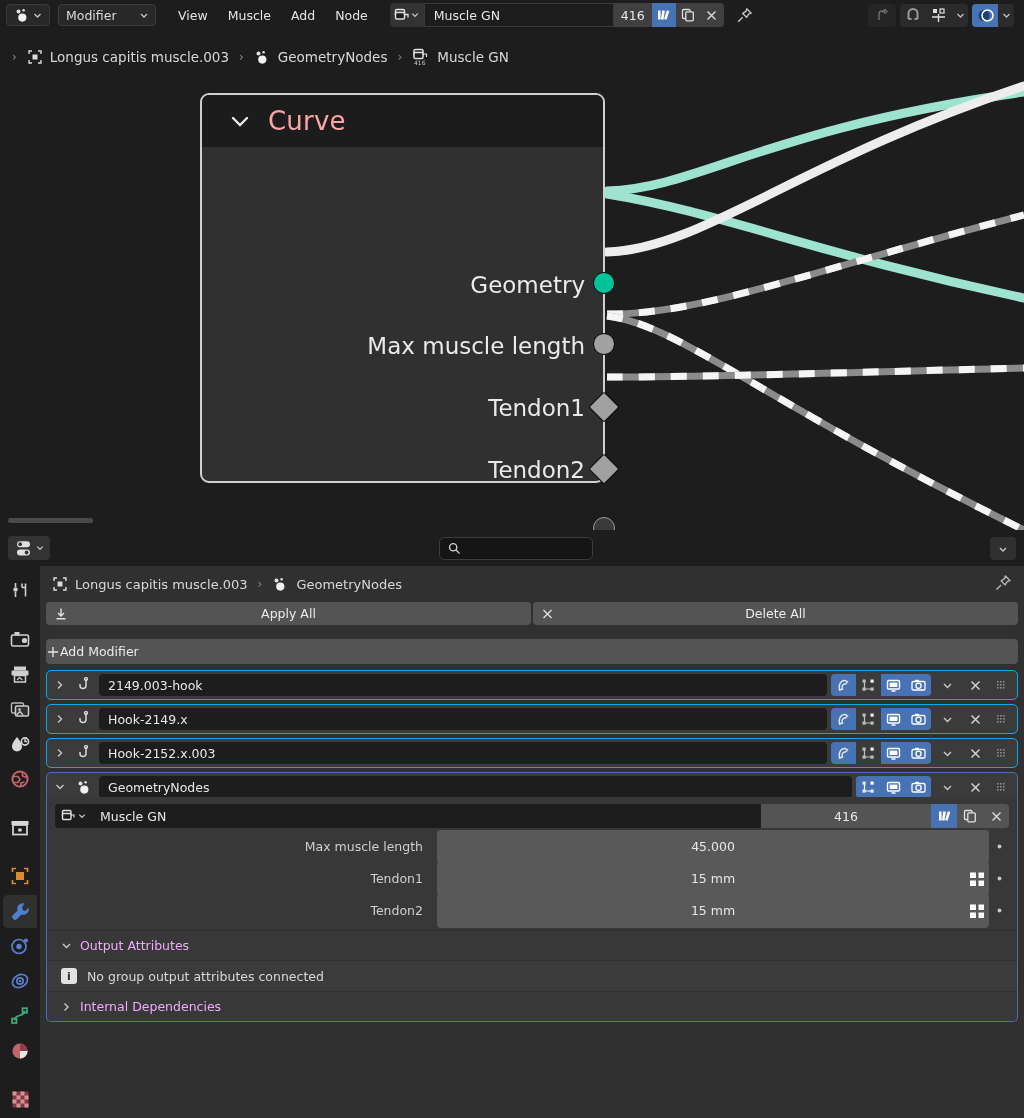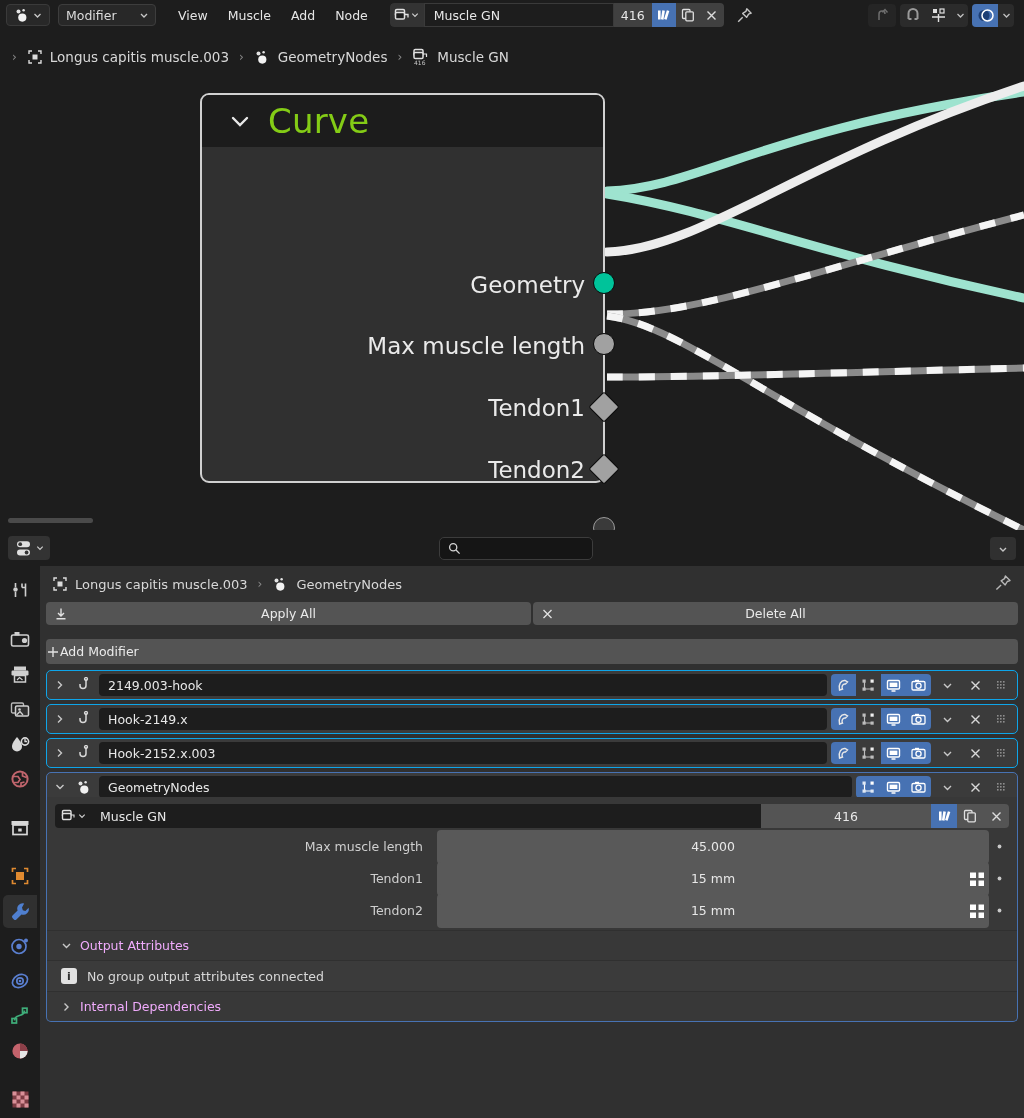--- a/index.html
+++ b/index.html
@@ -85,21 +85,21 @@
 
   
   #curve-node {
     position: absolute; left: 200px; top: 93px; width: 405px; height: 390px;
     background: #303030; border: 2px solid #d0d0d0; border-radius: 9px;
   }
   #curve-node .node-hdr {
     height: 52px; background: #1c1c1c; border-radius: 7px 7px 0 0;
     display: flex; align-items: center; padding-left: 26px; gap: 16px;
   }
-  #curve-node .node-title { font-size: 34px; color: #84cc16; letter-spacing: .2px; }
+  #curve-node .node-title { font-size: 26px; color: #fca5a5; letter-spacing: .2px; }
   .node-body { position: relative; height: 336px; margin-top: 37px; }
   .sock-row {
     position: absolute; right: 0; display: flex; align-items: center;
     justify-content: flex-end; width: 100%;
   }
   .sock-label { font-size: 23px; color: #eaeaea; padding-right: 18px; white-space: nowrap; }
   .sock {
     position: absolute; right: -12px; width: 22px; height: 22px;
   }
   .sock.circle { border-radius: 50%; }

